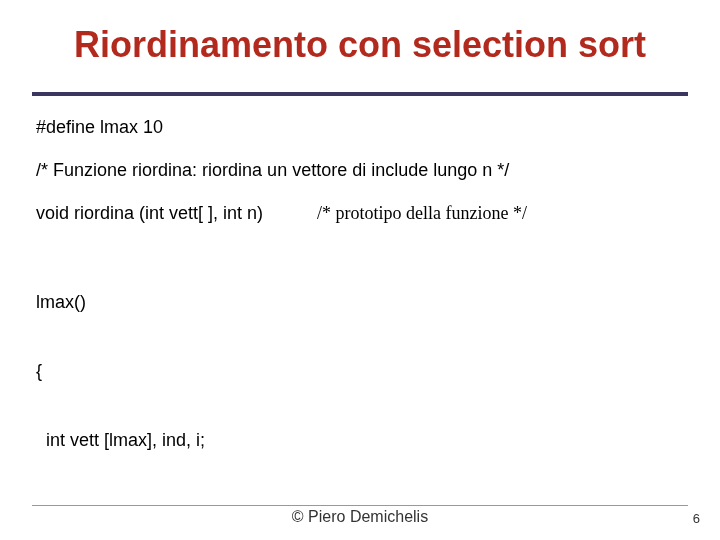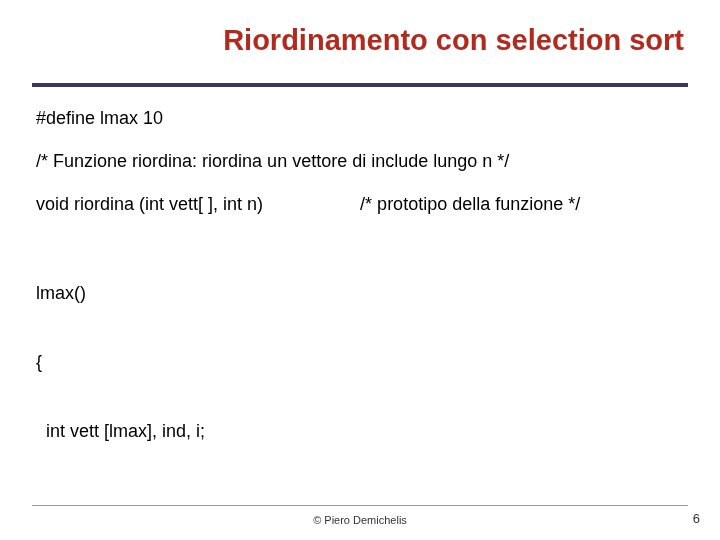--- a/index.html
+++ b/index.html
@@ -1,45 +1,45 @@
 <!DOCTYPE html>
 <html><head>
 <meta charset="utf-8">
 <style>
   * { margin: 0; padding: 0; box-sizing: border-box; }
   html, body { width: 720px; height: 540px; background: #fff; font-family: Verdana, Geneva, sans-serif; }
   .slide { width: 720px; height: 540px; position: relative; padding: 24px 36px 0 36px; }
   .title {
     color: #b22a1e;
-    font-size: 29px;
+    font-size: 36px;
     font-weight: bold;
-    text-align: right;
+    text-align: center;
     padding-bottom: 8px;
     margin-bottom: 18px;
   }
   .rule {
     border: none;
     border-top: 4px solid #3b3660;
     margin: 0 -4px 18px -4px;
   }
   .body { font-size: 18px; color: #000; line-height: 1.28; }
   .blk { margin-bottom: 20px; }
   .row-proto { margin-bottom: 20px; }
   .proto-left { display: inline; }
-  .proto-right { margin-left: 92px; }
+  .proto-right { margin-left: 49px; font-family: Liberation Serif, serif; }
   .foot-rule {
     position: absolute;
     left: 32px; right: 32px; bottom: 34px;
     border: none; border-top: 1px solid #999;
   }
   .copyright {
     position: absolute;
     left: 0; right: 0; bottom: 14px;
     text-align: center;
-    font-size: 11px; color: #333;
+    font-size: 16px; color: #333;
   }
   .pagenum {
     position: absolute;
     right: 20px; bottom: 14px;
     font-size: 13px; color: #333;
   }
 </style>
 </head>
 <body>
 

